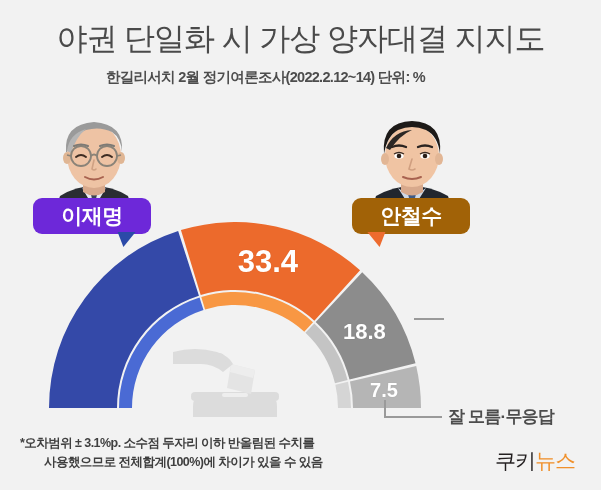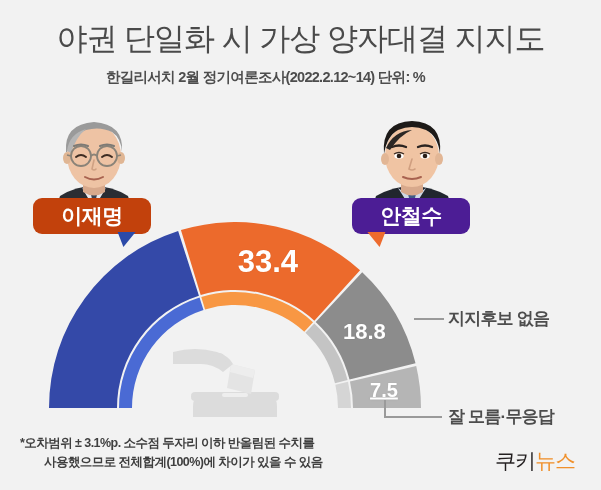--- a/index.html
+++ b/index.html
@@ -71,36 +71,36 @@
     position: absolute;
     width: 0;
     height: 0;
     bottom: -13px;
   }
   .bubble-left {
     left: 33px;
     top: 198px;
     width: 118px;
     height: 36px;
-    background: #c2410c;
+    background: #6d28d9;
     text-align: center;
   }
   .bubble-left .tail {
     right: 17px;
     border-left: 9px solid transparent;
     border-right: 9px solid transparent;
     border-top: 15px solid #2b4aa8;
     transform: skewX(-12deg);
   }
   .bubble-right {
     left: 352px;
     top: 198px;
     width: 118px;
     height: 36px;
-    background: #4c1d95;
+    background: #a16207;
   }
   .bubble-right .tail {
     left: 17px;
     border-left: 9px solid transparent;
     border-right: 9px solid transparent;
     border-top: 15px solid #ed6b2e;
     transform: skewX(12deg);
   }
 
   
@@ -296,25 +296,24 @@
 
         <path d="M-62 -56 Q-40 -62 -18 -56 Q-6 -52 -2 -44 L-12 -36 Q-22 -44 -34 -44 L-62 -44 Z" fill="#dcdcdc"></path>
         <path d="M-62 -56 L-62 -44 L-50 -44 L-50 -56 Z" fill="#dcdcdc"></path>
         <circle cx="-16" cy="-48" r="7" fill="#dcdcdc"></circle>
       </g>
     </svg>
 
     
     <div class="slice-label" id="lbl1" style="left: 222.919px; top: 39.6568px; font-size: 31px;">33.4</div>
     <div class="slice-label" id="lbl2" style="left: 319.391px; top: 110.118px; font-size: 22px;">18.8</div>
-    <div class="slice-label" id="lbl3" style="left: 338.962px; top: 168.387px; font-size: 20px; text-decoration: underline;">7.5</div>
+    <div class="slice-label" id="lbl3" style="left: 338.962px; top: 168.387px; font-size: 20px;">7.5</div>
   </div>
 
   <div class="leader" style="left:414px; top:318px; width:30px; height:1.6px;"></div>
-  <div class="outside-label" style="left:448px; top:307px;">지지후보 없음</div>
 
   <div class="leader" style="left:384px; top:400px; width:1.6px; height:18px;"></div>
   <div class="leader" style="left:384px; top:416px; width:58px; height:1.6px;"></div>
   <div class="outside-label" style="left:448px; top:405px;">잘 모름·무응답</div>
 
   <div class="footnote">
     <div>*오차범위 ± 3.1%p. 소수점 두자리 이하 반올림된 수치를</div>
     <div style="padding-left:8px;margin-left:16px;">사용했으므로 전체합계(100%)에 차이가 있을 수 있음</div>
   </div>
 

